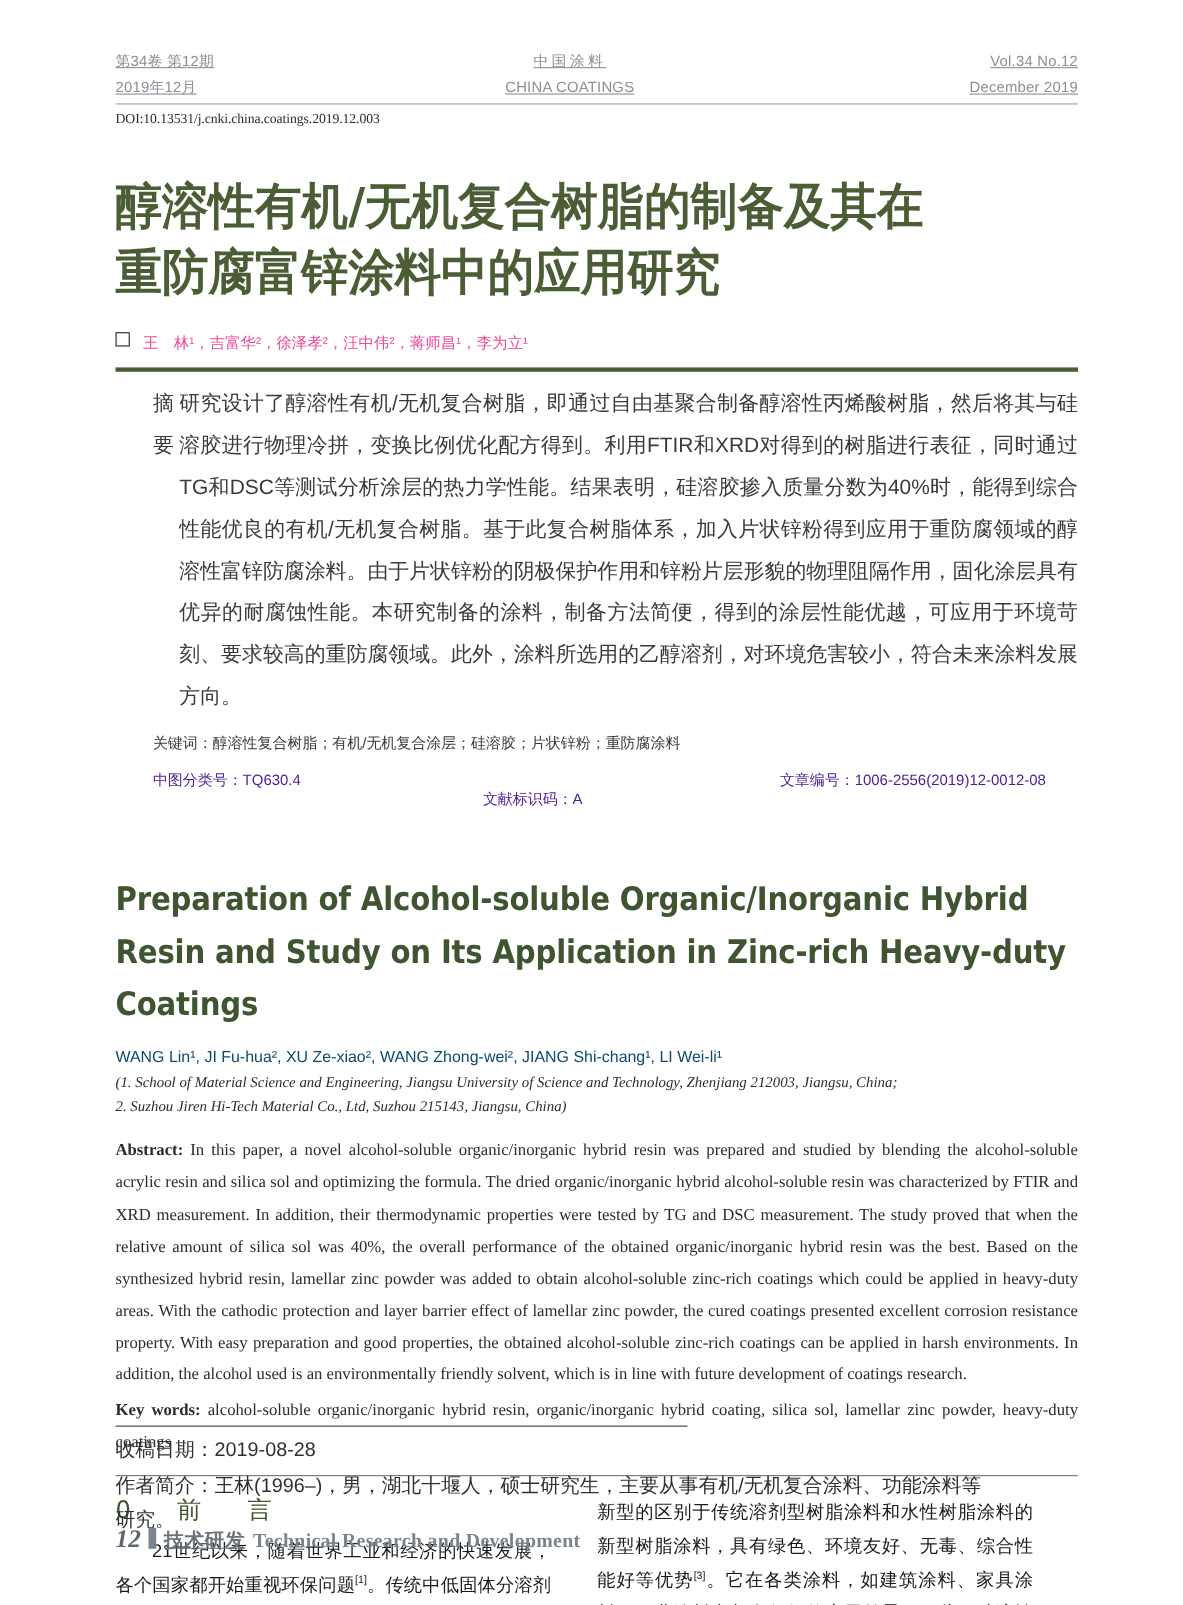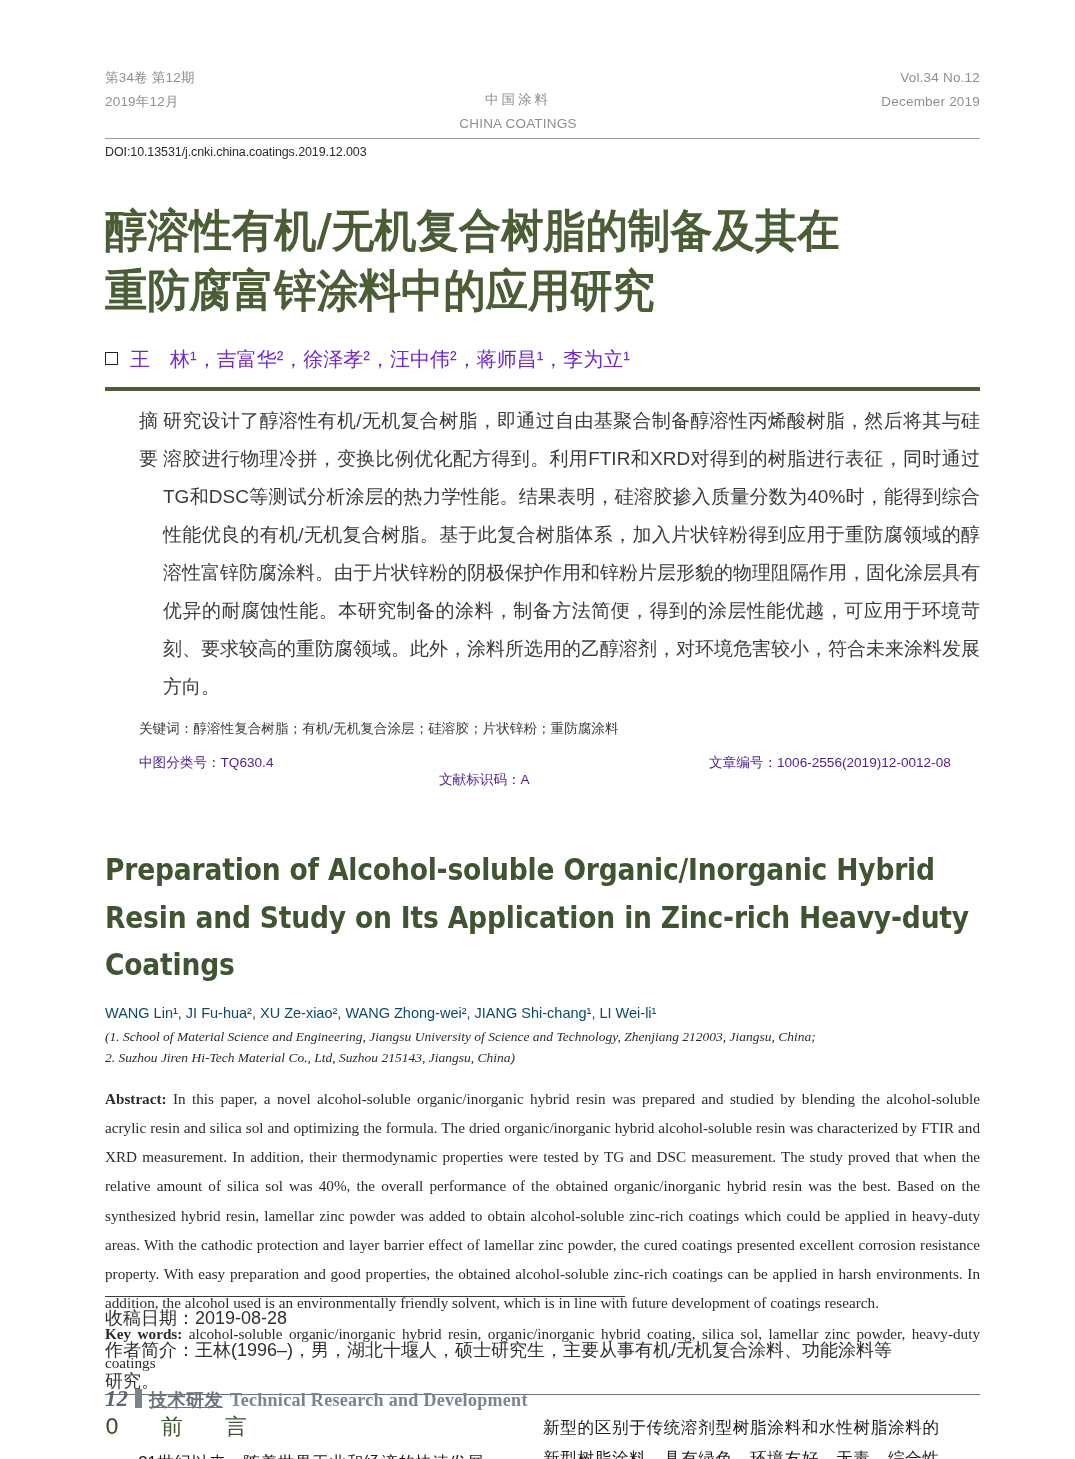--- a/index.html
+++ b/index.html
@@ -21,37 +21,38 @@
     width: 1075px;
     height: 1459px;
     box-sizing: border-box;
     padding: 44px 95px 0 105px;
   }
 
   
   .journal-head {
     display: flex;
     justify-content: space-between;
-    align-items: center;
+    align-items: flex-end;
     color: #8b8f95;
     font-size: 13.5px;
     line-height: 1.75;
     letter-spacing: 0.2px;
     padding-bottom: 3px;
     border-bottom: 1.1px solid #9aa0a6;
+    text-decoration: underline;
   }
   .jh-col { white-space: nowrap; }
   .jh-left  { text-align: left; }
-  .jh-mid   { text-align: center; padding-right: 40px; margin-top: 44px; }
+  .jh-mid   { text-align: center; padding-right: 40px; }
   .jh-right { text-align: right; }
   .jh-mid .cn { letter-spacing: 3px; }
 
   .doi {
     margin-top: 6px;
-    font-family: Liberation Sans, sans-serif;
+    font-family: Liberation Serif, serif;
     font-size: 12.5px;
     color: #2b2b2b;
     letter-spacing: -0.1px;
   }
 
   
   .cn-title {
     margin-top: 42px;
     color: #4a5d34;
     font-family: "DejaVu Sans", sans-serif;
@@ -59,22 +60,22 @@
     font-size: 45px;
     line-height: 1.33;
     letter-spacing: 0px;
     transform: scaleX(0.94);
     transform-origin: left center;
   }
 
   
   .cn-authors {
     margin-top: 22px;
-    font-size: 20px;
-    color: #6d28d9;
+    font-size: 14px;
+    color: #ec4899;
     line-height: 1.6;
   }
   .cn-authors .box {
     display: inline-block;
     width: 11px; height: 11px;
     border: 1.2px solid #222;
     margin-right: 12px;
     vertical-align: 1px;
   }
   .cn-affil {

